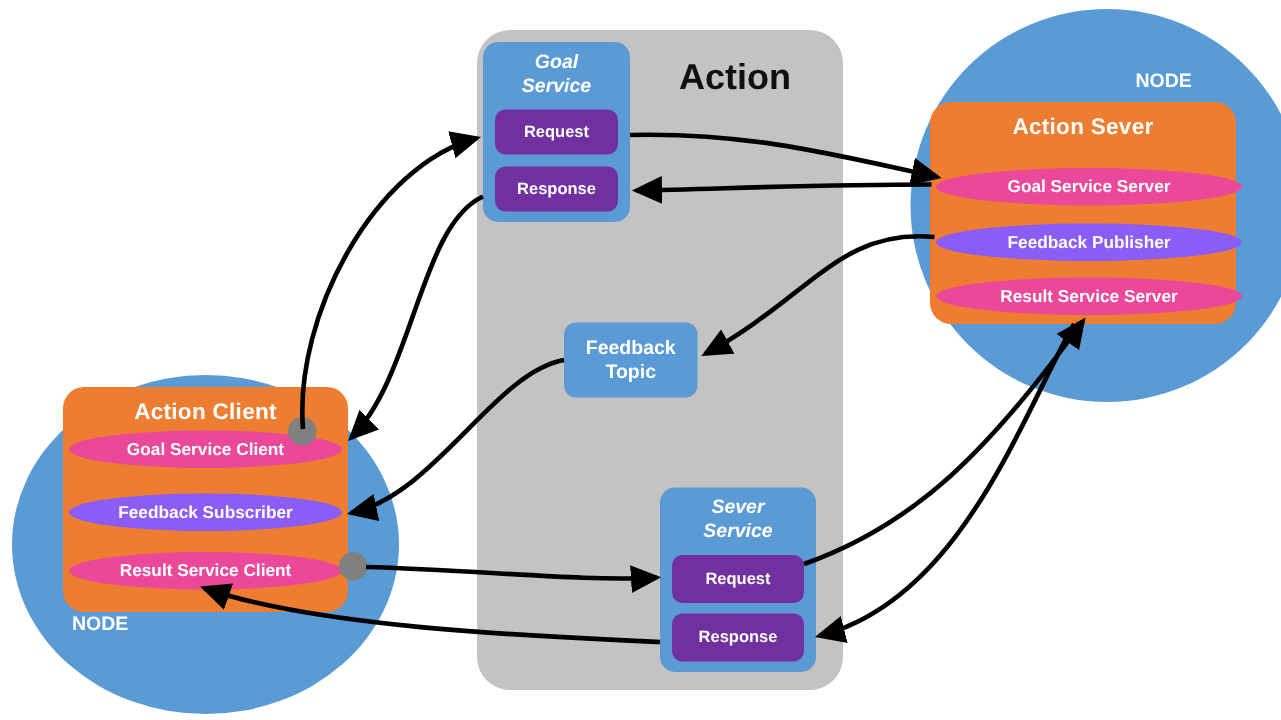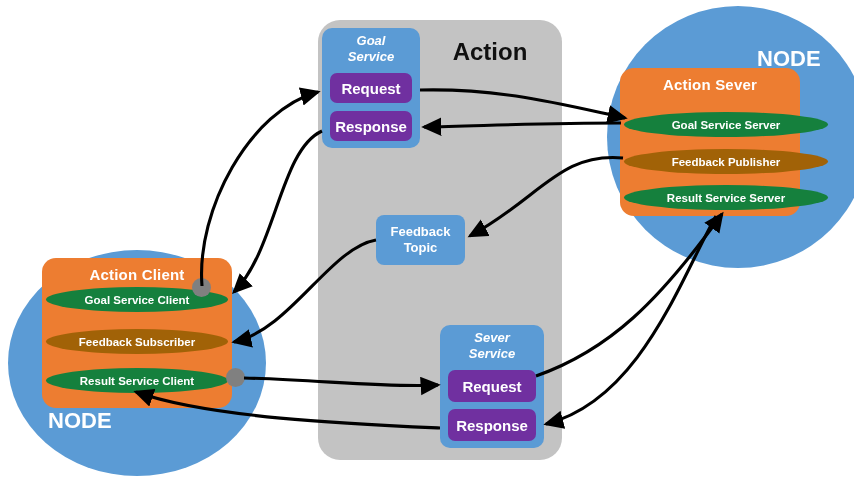--- a/index.html
+++ b/index.html
@@ -13,51 +13,51 @@
   }
   .inner-panel{
     position:absolute;background:#ed7d31;border-radius:14px;
   }
   .panel-title{
     position:absolute;left:0;right:0;text-align:center;
     color:#ffffff;font-weight:bold;font-size:15px;
     letter-spacing:.2px;
   }
   .node-label{
-    position:absolute;color:#ffffff;font-weight:bold;font-size:22px;
+    position:absolute;color:#ffffff;font-weight:bold;font-size:13px;
   }
   .pill{
     position:absolute;border-radius:50%/50%;
     display:flex;align-items:center;justify-content:center;
     color:#ffffff;font-weight:bold;font-size:11.5px;
     white-space:nowrap;
   }
-  .pill.yellow{background:#15803d;}
-  .pill.green{background:#a16207;}
+  .pill.yellow{background:#ec4899;}
+  .pill.green{background:#8b5cf6;}
 
   
   #action-panel{
     position:absolute;left:318px;top:20px;width:244px;height:440px;
     background:#c3c3c3;border-radius:22px;
   }
   #action-title{
     position:absolute;left:430px;top:38px;width:120px;text-align:center;
     color:#101010;font-weight:bold;font-size:24px;
   }
   .service-box{
     position:absolute;background:#5b9bd5;border-radius:10px;
   }
   .service-box .svc-title{
     position:absolute;left:0;right:0;top:5px;text-align:center;
     color:#ffffff;font-weight:bold;font-size:13px;line-height:16px;font-style:italic;
   }
   .msg-box{
     position:absolute;background:#7030a0;border-radius:7px;
     display:flex;align-items:center;justify-content:center;
-    color:#ffffff;font-weight:bold;font-size:15px;
+    color:#ffffff;font-weight:bold;font-size:11px;
   }
   #feedback-topic{
     position:absolute;left:376px;top:215px;width:89px;height:50px;
     background:#5b9bd5;border-radius:8px;
     display:flex;align-items:center;justify-content:center;
     text-align:center;color:#ffffff;font-weight:bold;font-size:13px;
     line-height:16px;
   }
 
   .dot{position:absolute;width:19px;height:19px;border-radius:50%;
@@ -103,21 +103,21 @@
   <div class="node-label" style="left:48px;top:408px;">NODE</div>
   <div class="inner-panel" style="left:42px;top:258px;width:190px;height:150px;">
     <div class="panel-title" style="top:8px;">Action Client</div>
   </div>
   <div class="pill yellow" style="left:46px;top:287px;width:182px;height:25px;">Goal Service Client</div>
   <div class="pill yellow" style="left:46px;top:368px;width:182px;height:25px;">Result Service Client</div>
   <div class="pill green" style="left:46px;top:329px;width:182px;height:25px;">Feedback Subscriber</div>
 
   <div class="node-circle" style="left:607px;top:6px;width:262px;height:262px;"></div>
   <div class="node-label" style="left:757px;top:46px;">NODE</div>
-  <div class="inner-panel" style="left:620px;top:68px;width:180px;height:148px;">
+  <div class="inner-panel" style="left:620px;top:68px;width:180px;height:148px;padding-left:24px;">
     <div class="panel-title" style="top:8px;">Action Sever</div>
   </div>
   <div class="pill yellow" style="left:624px;top:112px;width:204px;height:25px;">Goal Service Server</div>
   <div class="pill green" style="left:624px;top:149px;width:204px;height:25px;">Feedback Publisher</div>
   <div class="pill yellow" style="left:624px;top:185px;width:204px;height:25px;">Result Service Server</div>
 
   <div class="dot" style="left:192px;top:278px;"></div>
   <div class="dot" style="left:226px;top:368px;"></div>
 
   <svg id="arrows" viewBox="0 0 854 480">

